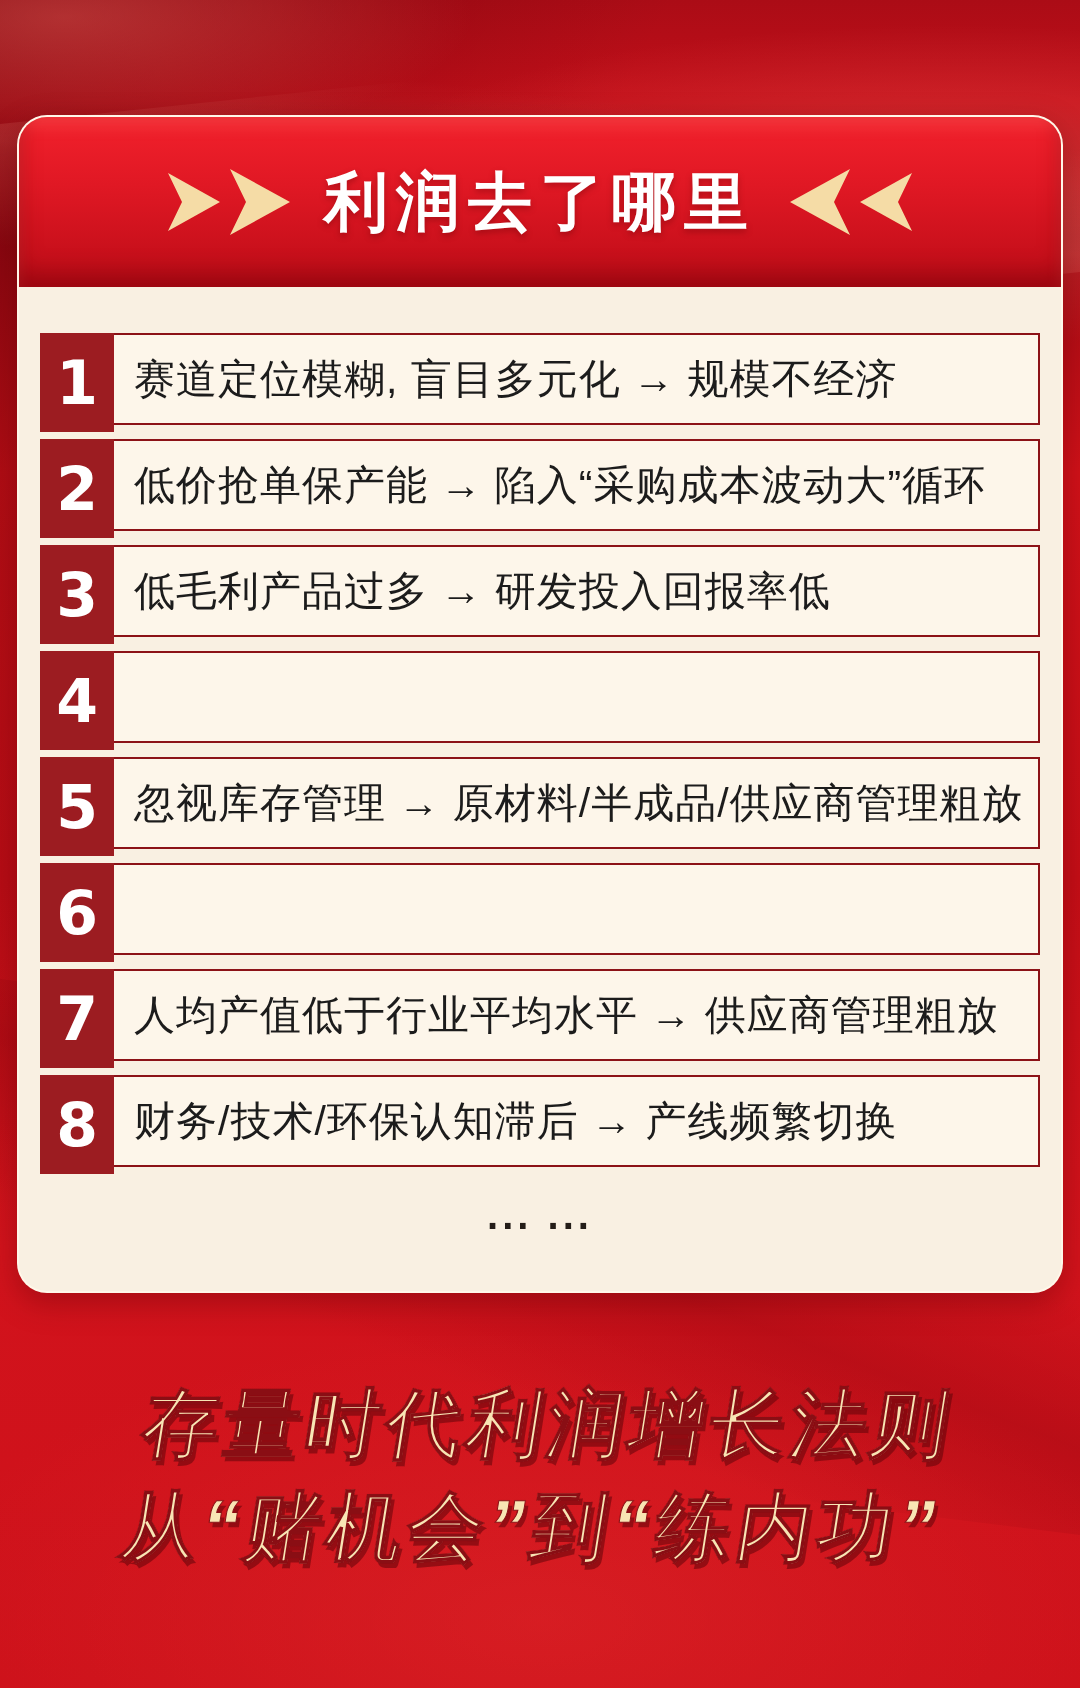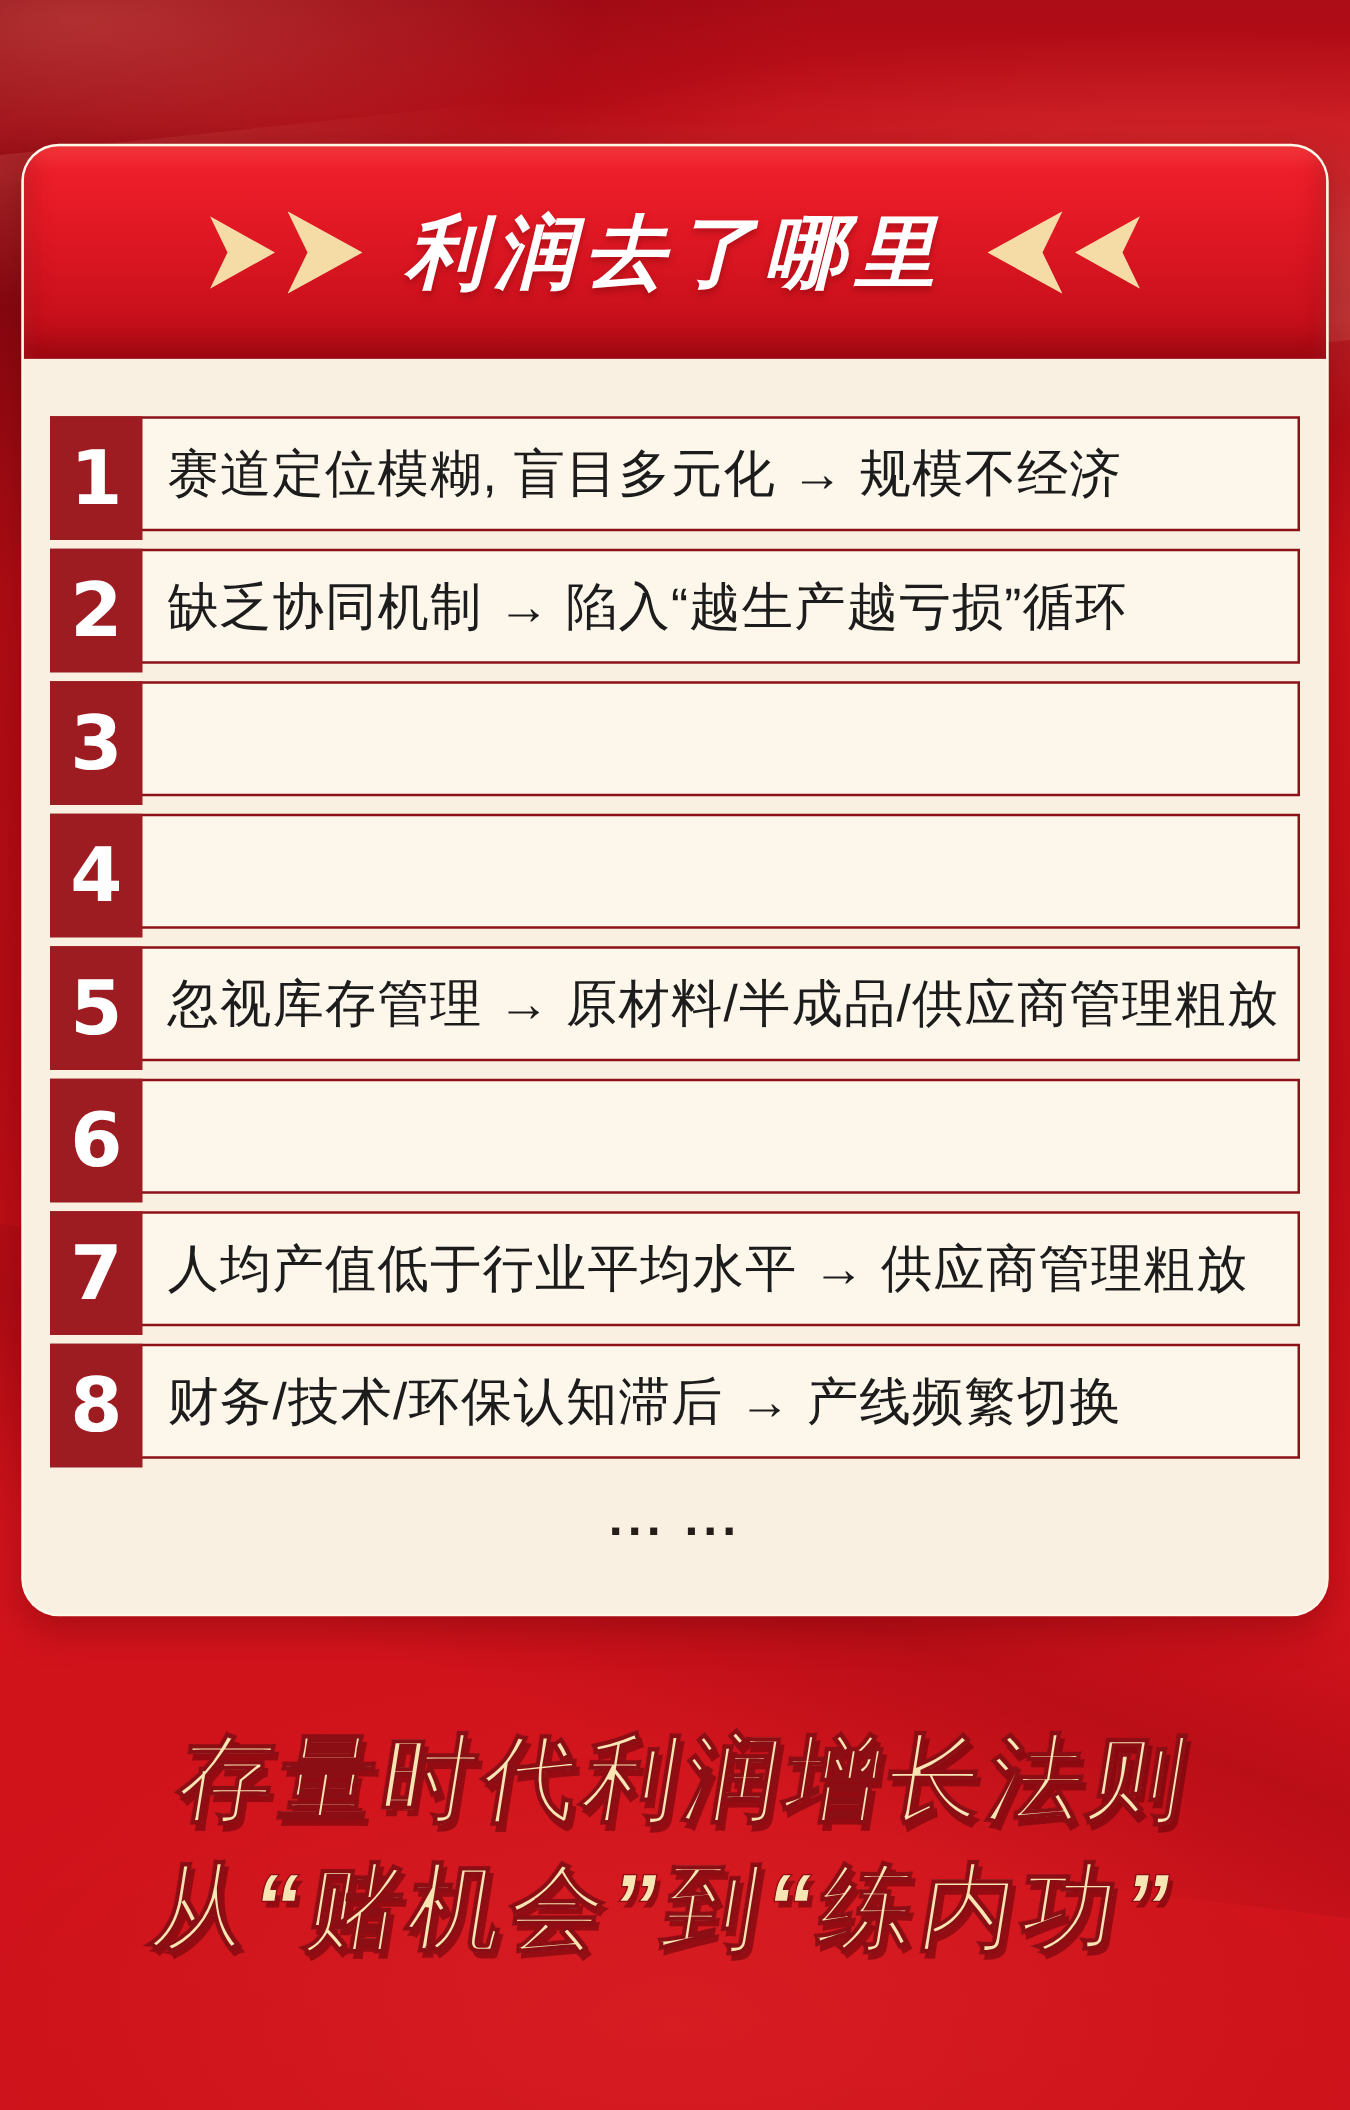--- a/index.html
+++ b/index.html
@@ -34,21 +34,21 @@
     box-shadow:0 10px 30px rgba(90,0,5,0.35);
   }
   .card-header{
     position:relative;height:170px;
     background:linear-gradient(180deg,#f2212c 0%,#e01824 40%,#bd0c17 100%);
     box-shadow:inset 0 -14px 22px rgba(110,0,8,0.45), inset 0 10px 14px rgba(255,120,110,0.25);
     display:flex;align-items:center;justify-content:center;gap:34px;
   }
   .title{
     color:#ffffff;font-size:64px;font-weight:bold;letter-spacing:8px;
-    text-shadow:0 3px 6px rgba(90,0,5,0.35);white-space:nowrap;font-style:italic;
+    text-shadow:0 3px 6px rgba(90,0,5,0.35);white-space:nowrap;
   }
   .arrows{display:flex;align-items:center;gap:10px;}
   .arrows svg{display:block;}
 
   
   .rows{position:absolute;left:21px;top:216px;width:1000px;}
   .row{
     position:relative;height:92px;margin-bottom:14px;
     background:#fdf6ea;border:2px solid #8c1217;box-sizing:border-box;
     display:flex;align-items:center;
@@ -110,24 +110,25 @@
     </span>
   </div>
 
   <div class="rows">
     <div class="row">
       <span class="row-num">1</span>
       <span class="row-text">赛道定位模糊, 盲目多元化 → 规模不经济</span>
     </div>
     <div class="row">
       <span class="row-num">2</span>
-      <span class="row-text">缺乏协同机制 → 陷入“越生产越亏损”循环</span>
+      <span class="row-text">低价抢单保产能 → 陷入“采购成本波动大”循环</span>
     </div>
     <div class="row">
       <span class="row-num">3</span>
+      <span class="row-text">低毛利产品过多 → 研发投入回报率低</span>
     </div>
     <div class="row">
       <span class="row-num">4</span>
     </div>
     <div class="row">
       <span class="row-num">5</span>
       <span class="row-text">忽视库存管理 → 原材料/半成品/供应商管理粗放</span>
     </div>
     <div class="row">
       <span class="row-num">6</span>

